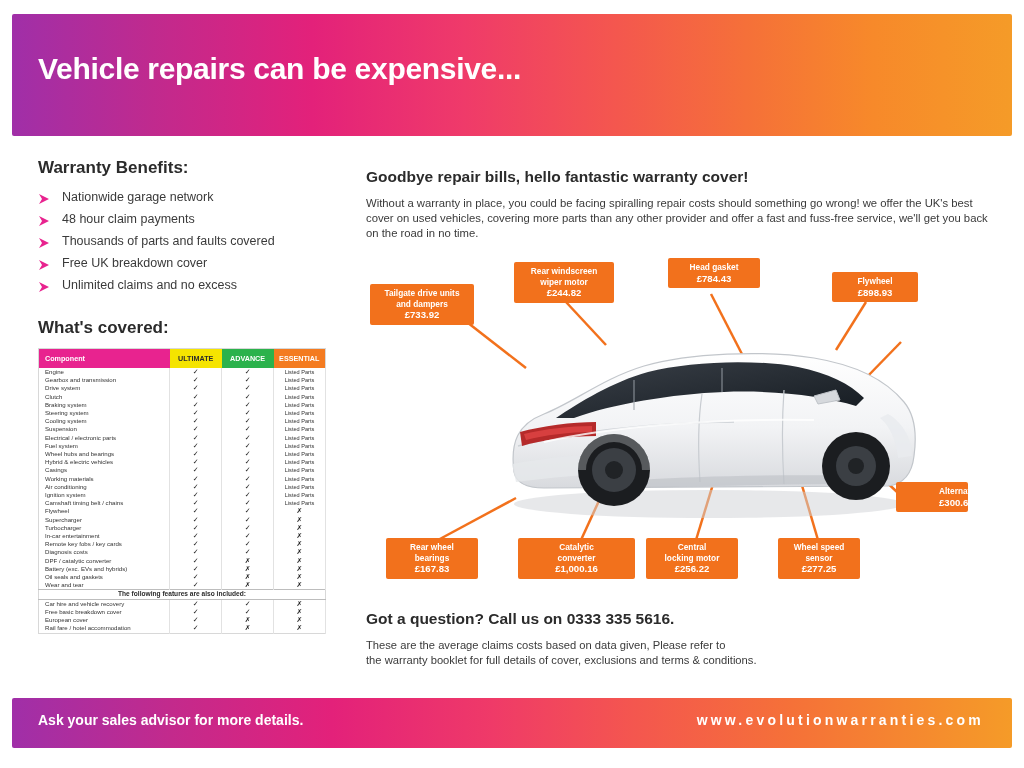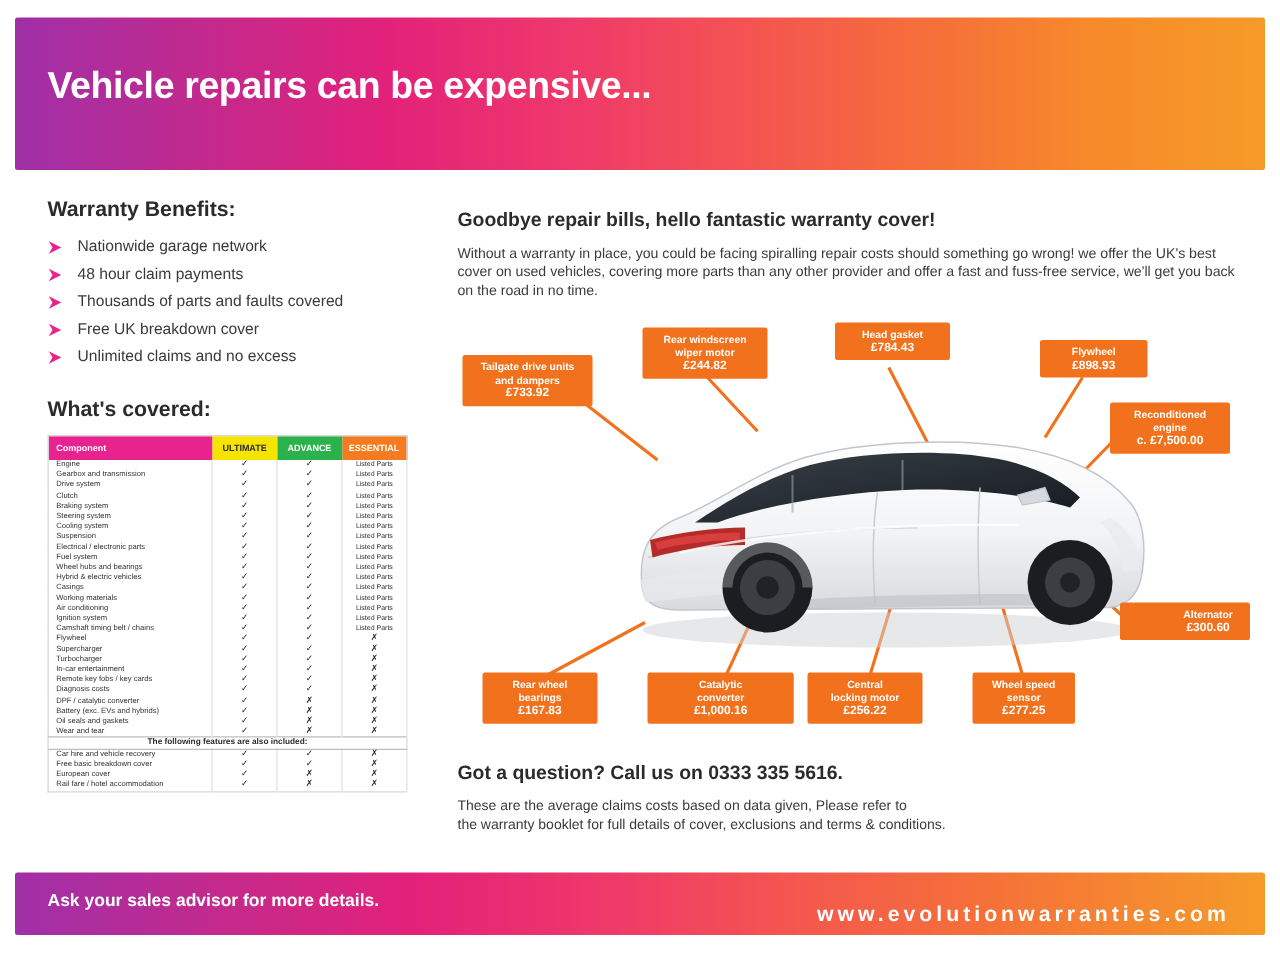--- a/index.html
+++ b/index.html
@@ -192,23 +192,23 @@
   }
   .footer-left {
     position: absolute;
     left: 26px; top: 14px;
     color: #ffffff;
     font-size: 14px;
     font-weight: bold;
   }
   .footer-right {
     position: absolute;
-    right: 28px; top: 24px;
+    right: 28px; top: 14px;
     color: #ffffff;
-    font-size: 17px;
+    font-size: 14px;
     letter-spacing: 3.2px;
     font-weight: bold;
     margin-left: 15px;
   }
 </style>
 </head>
 <body>
 
 <div class="page">
 
@@ -558,27 +558,22 @@
     <div class="callout" style="left:302px; top:8px; width:92px;">
       <span>Head gasket</span>
       <span class="price">£784.43</span>
     </div>
 
     <div class="callout" style="left:466px; top:22px; width:86px;">
       <span>Flywheel</span>
       <span class="price">£898.93</span>
     </div>
 
-    <div class="callout" style="left:522px; top:72px; width:96px;">
-      <span>Reconditioned</span><br>
-      <span>engine</span>
-      <span class="price">c. £7,500.00</span>
-    </div>
-
-    <div class="callout" style="left:530px; top:232px; width:104px;padding-left:43px;">
+
+    <div class="callout" style="left:530px; top:232px; width:72px;padding-left:43px;">
       <span>Alternator</span>
       <span class="price">£300.60</span>
     </div>
 
     <div class="callout" style="left:412px; top:288px; width:82px;">
       <span>Wheel speed</span><br>
       <span>sensor</span>
       <span class="price">£277.25</span>
     </div>
 

